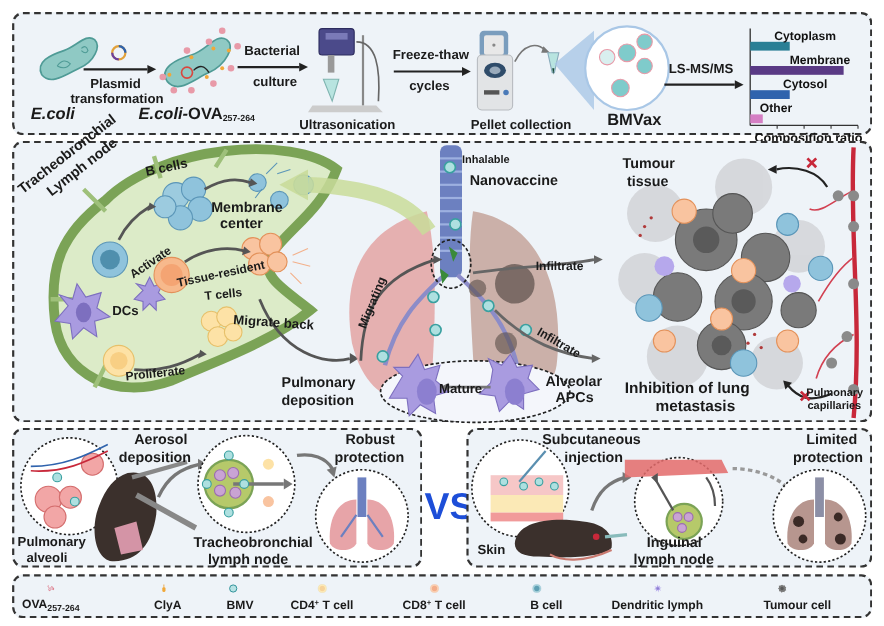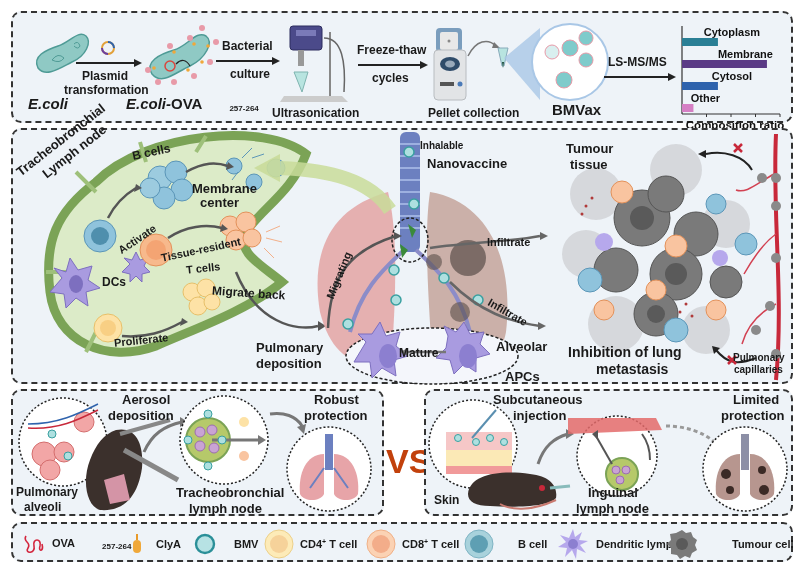--- a/index.html
+++ b/index.html
@@ -2,25 +2,25 @@
 <html><head>
 <meta charset="utf-8">
 <style>
   * { box-sizing: border-box; margin: 0; padding: 0; }
   html, body { width: 804px; height: 569px; background: #ffffff; overflow: hidden; }
   body { font-family: "Liberation Sans", sans-serif; color: #1a1a1a; position: relative; }
   .panel { position: absolute; border: 2px dashed #333; border-radius: 10px; background: #eef3f8; }
   .lbl { position: absolute; font-weight: bold; font-size: 12px; line-height: 1.1; text-align: center; white-space: nowrap; }
   .lbl.big { font-size: 14px; }
   .lbl.it { font-style: italic; }
-  sub { font-size: 8px; vertical-align: -2px; margin-left: 27px; }
+  sub { font-size: 8px; vertical-align: -2px; }
   sup { font-size: 7px; vertical-align: 4px; }
   svg.abs { position: absolute; overflow: visible; }
-  .vs { position: absolute; left: 386px; top: 442px; font-size: 34px; font-weight: bold; color: #c2410c; font-family: "Liberation Sans", sans-serif; }
-  .legend-item { position: absolute; top: 531px; height: 26px; display: flex; align-items: center; gap: 6px; font-size: 11px; font-weight: bold; }
+  .vs { position: absolute; left: 386px; top: 442px; font-size: 34px; font-weight: bold; color: #1d4ed8; font-family: "Liberation Sans", sans-serif; }
+  .legend-item { position: absolute; top: 531px; height: 26px; display: flex; align-items: center; gap: 6px; font-size: 11px; font-weight: bold; flex-direction: column; }
 </style>
 </head>
 <body>
 
 <div class="panel" style="left:11px;top:11px;width:782px;height:112px;"></div>
 
 <svg class="abs" style="left:32px;top:28px" width="60" height="48" viewBox="0 0 60 48">
   <path d="M6 40 C0 28 14 22 26 18 C38 14 46 2 54 8 C60 14 54 28 40 34 C28 40 14 50 6 40 Z" fill="#8fc9c4" stroke="#4f9b96" stroke-width="1.5"></path>
   <path d="M20 32 q6 -8 12 -2 q-4 6 -12 2" fill="none" stroke="#4f9b96" stroke-width="1"></path>
   <path d="M42 16 q4 -4 6 2 q-2 4 -6 0" fill="none" stroke="#4f9b96" stroke-width="1"></path>
@@ -271,21 +271,21 @@
   <path d="M140 60 C120 30 80 20 30 18" stroke="#c9dc9a" stroke-width="14" fill="none" opacity="0.85"></path>
   <polygon points="30,4 4,18 30,32" fill="#c9dc9a" opacity="0.9"></polygon>
 </svg>
 <div class="lbl" style="left:420px;top:140px;font-size:10px">Inhalable</div>
 <div class="lbl" style="left:427px;top:157px;font-size:13px">Nanovaccine</div>
 <div class="lbl" style="left:324px;top:296px;transform:rotate(-68deg);transform-origin:left top;font-size:11px">Migrating</div>
 <div class="lbl" style="left:256px;top:341px;font-size:13px">Pulmonary</div>
 <div class="lbl" style="left:256px;top:357px;font-size:13px">deposition</div>
 <div class="lbl" style="left:399px;top:347px">Mature</div>
 <div class="lbl" style="left:496px;top:340px;font-size:13px">Alveolar</div>
-<div class="lbl" style="left:505px;top:370px;font-size:13px">APCs</div>
+<div class="lbl" style="left:505px;top:354px;font-size:13px">APCs</div>
 <div class="lbl" style="left:487px;top:236px;font-size:11px">Infiltrate</div>
 <div class="lbl" style="left:492px;top:296px;transform:rotate(30deg);transform-origin:left top;font-size:11px">Infiltrate</div>
 
 <svg class="abs" style="left:556px;top:134px" width="236" height="246" viewBox="0 0 236 246">
   <g fill="#d4d6da" opacity="0.9">
       <circle cx="40" cy="60" r="26"></circle>
       <circle cx="120" cy="36" r="26"></circle>
       <circle cx="170" cy="90" r="24"></circle>
       <circle cx="30" cy="120" r="24"></circle>
       <circle cx="60" cy="190" r="28"></circle>

